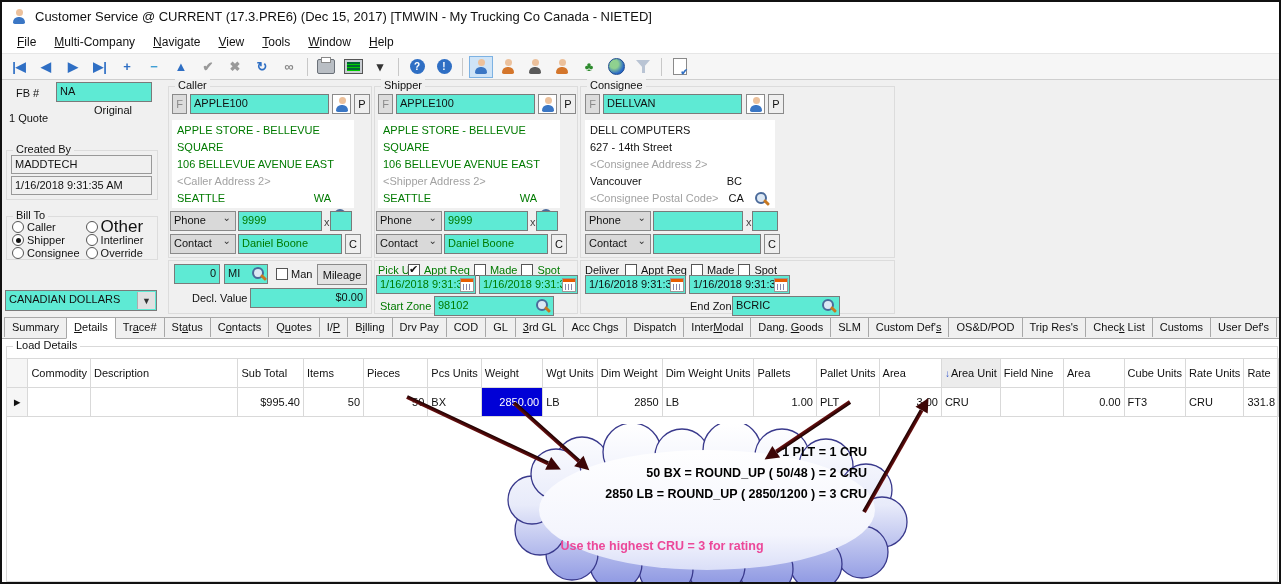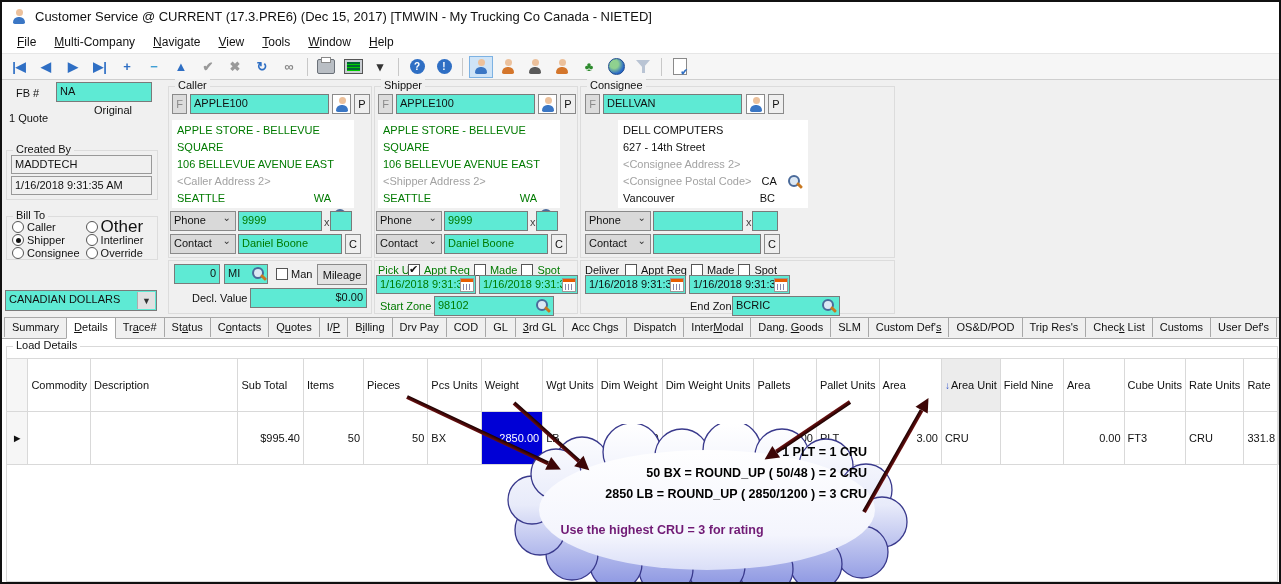--- a/index.html
+++ b/index.html
@@ -54,31 +54,31 @@
   .cal::before{content:"";position:absolute;left:0;right:0;top:0;height:3px;background:#e85c00;}
   .cal::after{content:"";position:absolute;left:2px;top:5px;width:8px;height:6px;background:repeating-linear-gradient(90deg,#88a 0 1px,transparent 1px 3px);}
   .cline{display:flex;justify-content:space-between;}
   
   .tabstrip{left:0;top:315px;width:100%;height:22px;background:#f0f0f0;display:flex;padding-left:2px;border-bottom:1px solid #aaa;box-sizing:border-box;}
   .tab{border:1px solid #a8a8a8;border-bottom:none;background:#f0f0f0;padding:3px 7px 3px 7px;font-size:11px;margin-right:-1px;white-space:nowrap;height:20px;box-sizing:border-box;}
   .tab.active{background:#fff;height:22px;position:relative;z-index:2;border-bottom:1px solid #fff;}
   .tabpage{left:0;top:337px;width:100%;height:245px;background:#fff;}
   
   .ldtable{position:absolute;left:5px;top:356px;border-collapse:collapse;table-layout:fixed;font-size:11px;}
-  .ldtable th,.ldtable td{border-right:1px solid #d9d9d9;border-bottom:1px solid #d9d9d9;padding:20px 3px;height:19px;box-sizing:border-box;overflow:hidden;white-space:nowrap;font-weight:normal;text-align:left;}
+  .ldtable th,.ldtable td{border-right:1px solid #d9d9d9;border-bottom:1px solid #d9d9d9;padding:8px 3px;height:19px;box-sizing:border-box;overflow:hidden;white-space:nowrap;font-weight:normal;text-align:left;}
   .ldtable thead th{border-top:1px solid #d9d9d9;}
   .ldtable th.sorted{background:#ececec;margin-left:12px;}
   .ldtable td.num,.ldtable th.num{text-align:right;}
   .ldtable td.selcell{background:#0000d6;color:#fff;}
   .ldtable .rowsel{background:#f6f6f6;text-align:center;padding:0;}
   .sort-arrow{color:#3355cc;font-size:10px;margin-right:1px;}
   
   .cloud-svg{position:absolute;left:492px;top:422px;z-index:5;}
   .cloud-lines{position:absolute;left:520px;top:440px;width:345px;text-align:right;font-size:12.5px;font-weight:bold;line-height:21px;z-index:6;color:#000;}
-  .cloud-footer{position:absolute;left:505px;top:521px;width:310px;text-align:center;font-size:12.5px;font-weight:bold;z-index:6;color:#701a75;}
+  .cloud-footer{position:absolute;left:505px;top:537px;width:310px;text-align:center;font-size:12.5px;font-weight:bold;z-index:6;color:#ec4899;}
   .arrow{position:absolute;height:4px;background:linear-gradient(#1a0000,#6b0f0f);transform-origin:0 50%;z-index:7;}
   .arrow::after{content:"";position:absolute;right:-14px;top:-5.5px;width:0;height:0;border-left:14px solid #3d0606;border-top:7.5px solid transparent;border-bottom:7.5px solid transparent;}
 </style>
 </head>
 <body>
 
 <div id="screen">
 
   
   <div class="abs titlebar">
@@ -318,32 +318,32 @@
   
   <div class="gb" style="left:578px;top:84px;width:315px;height:172px;">
     <span class="gb-label">Consignee</span>
   </div>
   <div class="btn" style="left:583px;top:92px;width:15px;height:20px;color:#8a8a8a;background:#dcdcdc;">F</div>
   <div class="inp abs" style="left:601px;top:92px;width:139px;height:20px;">DELLVAN</div>
   <div class="btn" style="left:744px;top:92px;width:19px;height:20px;background:#fff;">
       <span class="person-ico" style="--body:#3a76c4"></span>
     </div>
   <div class="btn" style="left:766px;top:92px;width:16px;height:20px;background:#efefef;">P</div>
-  <div class="addr-box" style="left:583px;top:118px;width:190px;height:88px;margin-left:33px;">
+  <div class="addr-box" style="left:583px;top:118px;width:190px;height:88px;">
     <div>DELL COMPUTERS</div>
     <div>627 - 14th Street</div>
     <div class="ph">&lt;Consignee Address 2&gt;</div>
     <div class="cline">
+        <span>Vancouver</span>
+        <span style="margin-right:28px;">BC</span>
+      </div>
+    <div class="cline">
         <span class="ph">&lt;Consignee Postal Code&gt;</span>
         <span>CA</span>
         <span class="mag" style="margin-top:1px;"></span>
-      </div>
-    <div class="cline">
-        <span>Vancouver</span>
-        <span style="margin-right:28px;">BC</span>
       </div>
   </div>
   <div class="dd" style="left:583px;top:209px;width:66px;height:20px;">Phone</div>
   <div class="inp abs" style="left:651px;top:209px;width:90px;height:20px;"></div>
   <div class="lbl abs" style="left:744px;top:214px;color:#444;">x</div>
   <div class="inp abs" style="left:750px;top:209px;width:26px;height:20px;"></div>
   <div class="dd" style="left:583px;top:232px;width:66px;height:20px;">Contact</div>
   <div class="inp abs" style="left:651px;top:232px;width:108px;height:20px;"></div>
   <div class="btn" style="left:762px;top:232px;width:16px;height:20px;background:#efefef;">C</div>
 

